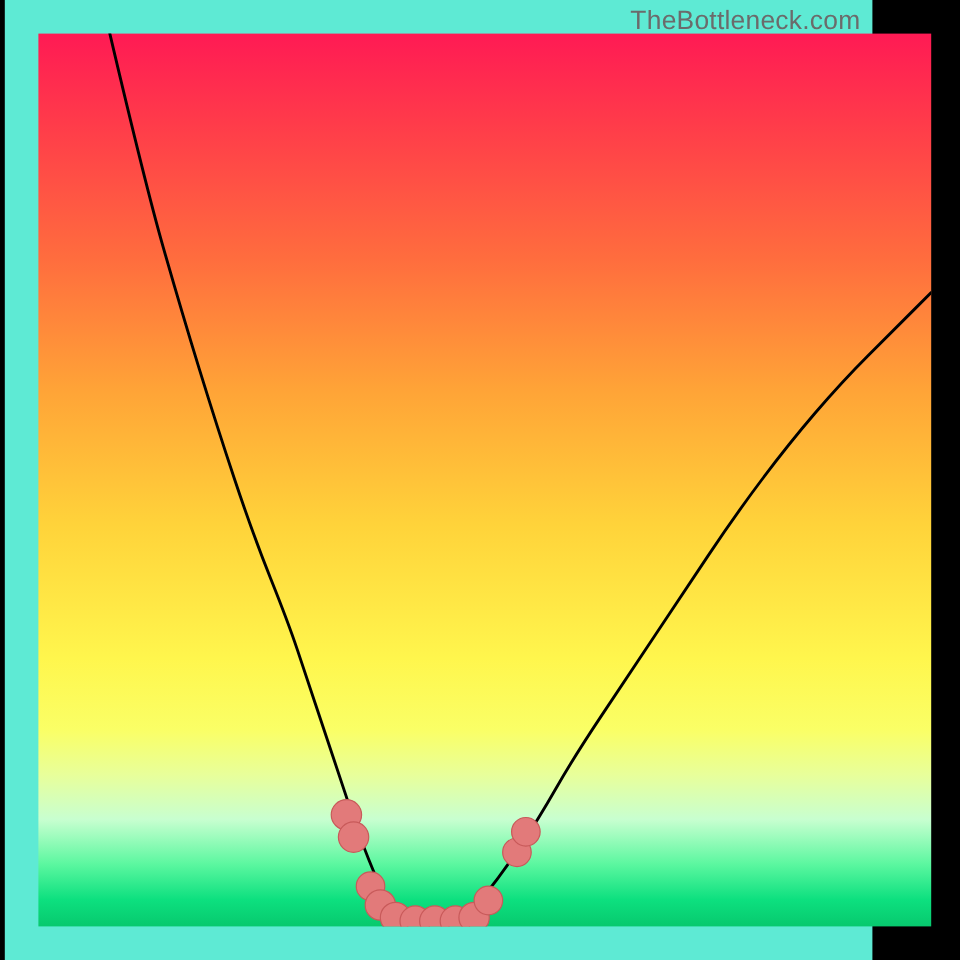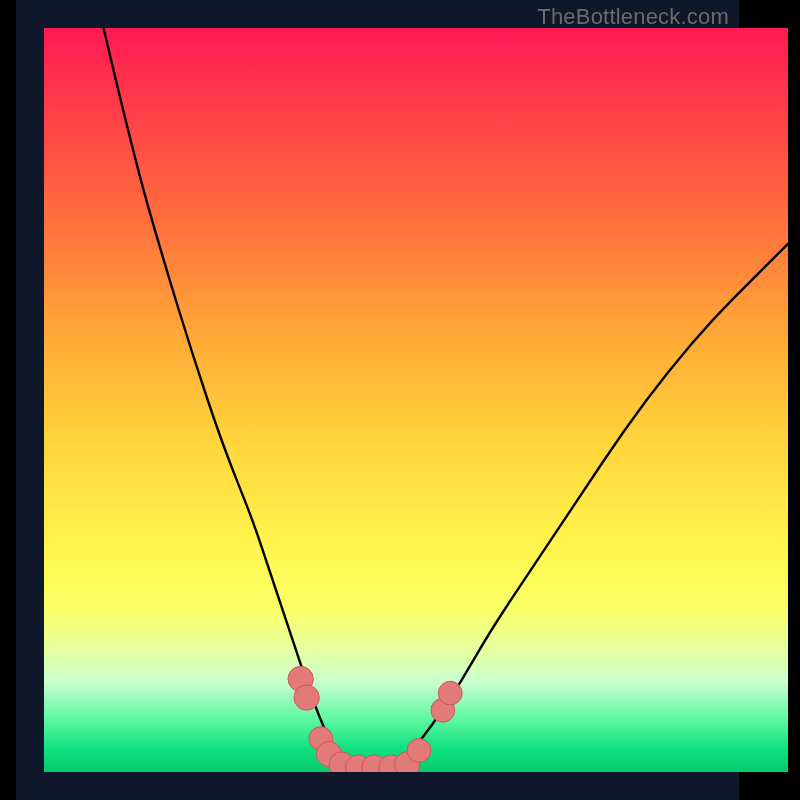--- a/index.html
+++ b/index.html
@@ -6,25 +6,25 @@
     margin: 0;
     padding: 0;
     width: 800px;
     height: 800px;
     background: #000;
     overflow: hidden;
     font-family: Arial, Helvetica, sans-serif;
   }
   .frame {
     position: absolute;
-    left: 16px;
+    left: 4px;
     top: 0;
     width: 723px;
     height: 800px;
-    background: #0f172a;
+    background: #5eead4;
   }
   .plot {
     position: absolute;
     left: 28px;
     top: 28px;
     width: 744px;
     height: 744px;
     background: linear-gradient(
       to bottom,
       #ff1a54 0%,

